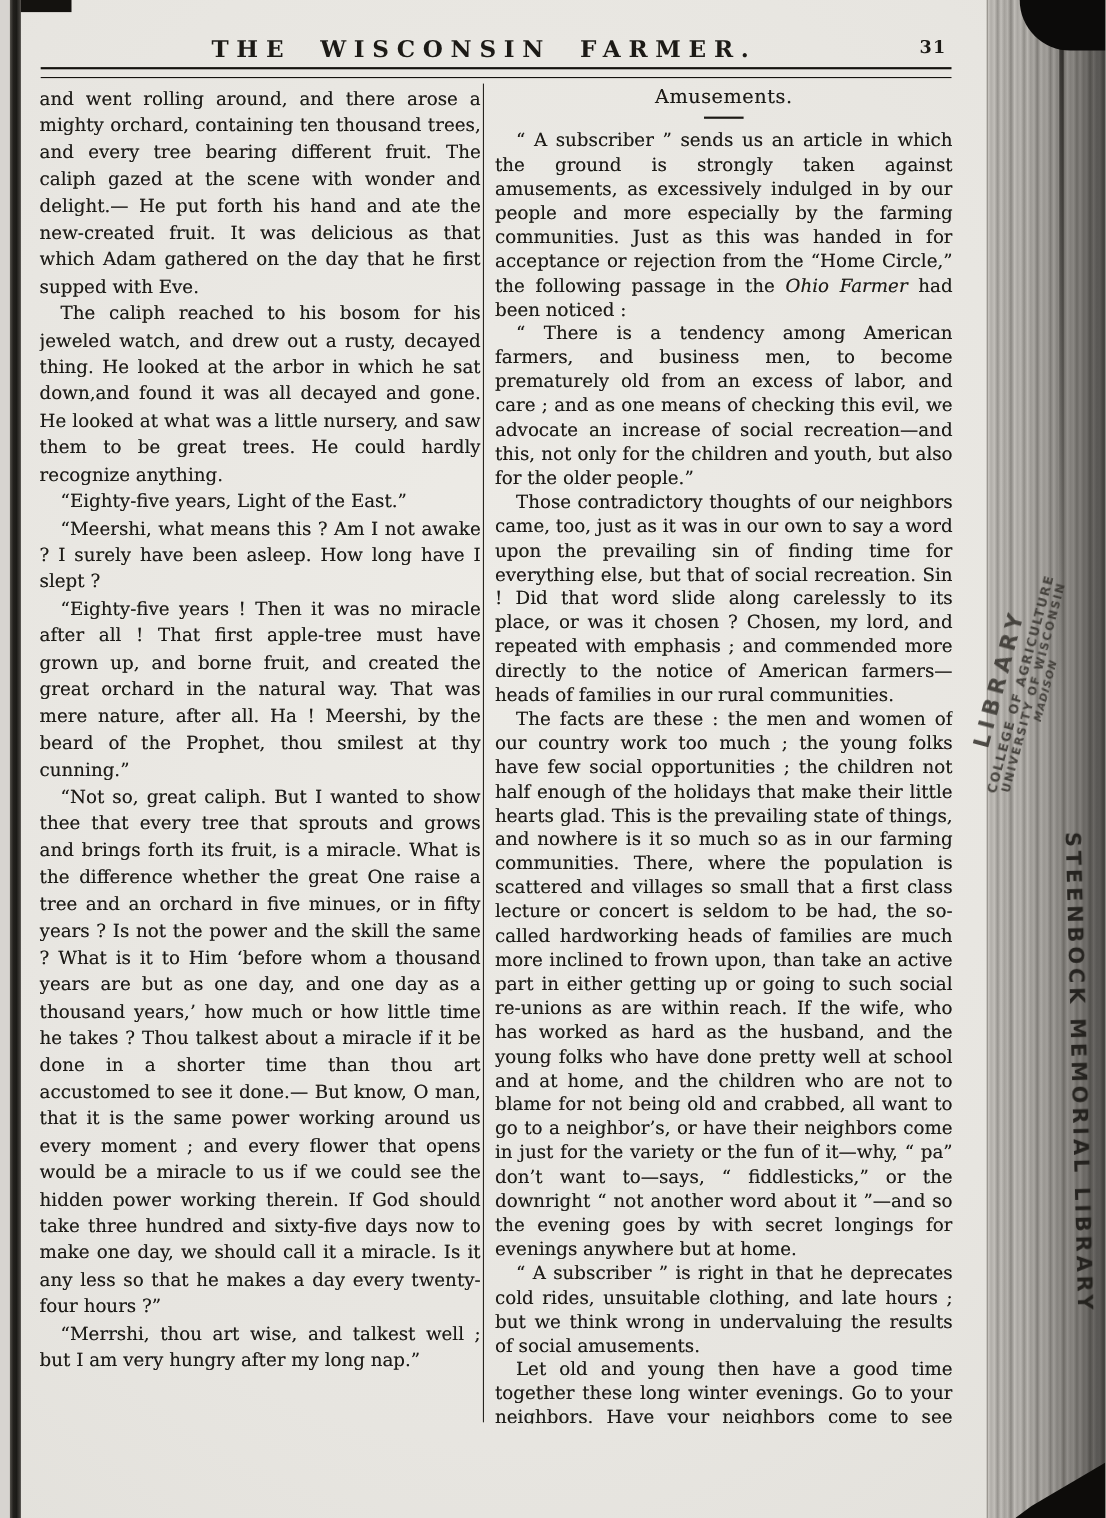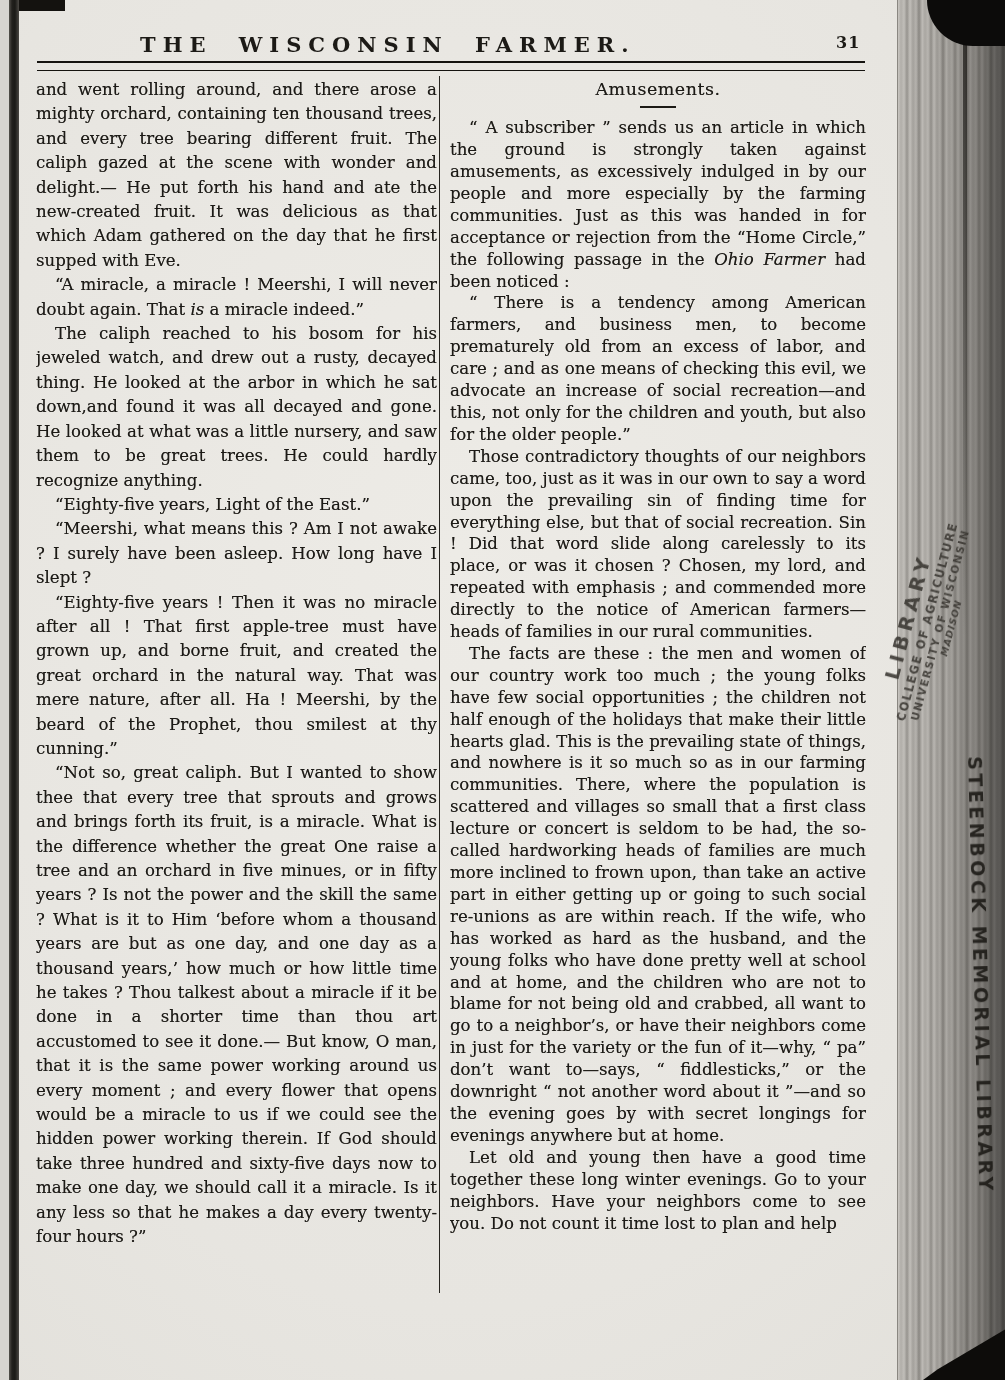--- a/index.html
+++ b/index.html
@@ -19,21 +19,21 @@
           linear-gradient(90deg,rgba(20,18,15,0) 0%,rgba(20,18,15,0.08) 35%,rgba(20,18,15,0.35) 75%,rgba(8,7,6,0.62) 100%),
           repeating-linear-gradient(90deg,#c9c6c1 0px,#b2afaa 3px,#c3c0bb 6px,#999691 9px,#c6c3be 12px,#a8a5a0 15px,#bcb9b4 18px,#8f8c87 21px,#c1beb9 24px);
         border-left:1px solid #8a8781;}
   .edge-streak{position:absolute;left:963px;top:18px;width:4px;height:620px;
         background:linear-gradient(180deg,rgba(22,20,17,0.75),rgba(22,20,17,0));border-radius:2px;}
   .corner-shadow-top{position:absolute;right:0;top:0;width:78px;height:46px;background:#0c0b0a;
         border-radius:0 0 0 90px;}
   .corner-shadow-bottom{position:absolute;right:0;bottom:0;width:82px;height:72px;background:#0d0c0a;
         clip-path:polygon(0% 100%,100% 100%,100% 30%,18% 85%);}
   
-  .masthead-title{position:absolute;left:140px;top:32px;width:600px;text-align:left;
+  .masthead-title{position:absolute;left:140px;top:32px;width:600px;text-align:center;
         font-size:21px;font-weight:bold;letter-spacing:7px;word-spacing:12px;}
   .page-number{position:absolute;left:836px;top:33px;font-size:16px;font-weight:bold;letter-spacing:1px;}
   .masthead-rule{position:absolute;left:37px;top:61px;width:828px;height:7px;
         border-top:2.4px solid #15130f;border-bottom:1.6px solid #15130f;}
   
   .column-divider{position:absolute;left:439px;top:76px;width:1.3px;height:1217px;background:#26241f;}
   .col{position:absolute;top:78px;font-size:16.6px;text-align:justify;
         text-shadow:0 0 0.4px rgba(28,26,22,0.55);}
   .col-left{left:36px;width:401px;height:1298px;line-height:24.4px;overflow:hidden;}
   .col-right{left:450px;width:416px;height:1216px;line-height:21.9px;overflow:hidden;}
@@ -68,38 +68,39 @@
   <div class="topleft-mark"></div>
 
   <div class="masthead-title">THE WISCONSIN FARMER.</div>
   <div class="page-number">31</div>
   <div class="masthead-rule"></div>
   <div class="column-divider"></div>
 
   <div class="col col-left">
     <div class="story">
         <p><span>and went rolling around, and there arose a mighty orchard, containing ten thousand trees, and every tree bearing different fruit.  The caliph gazed at the scene with wonder and delight.— He put forth his hand and ate the new-created fruit.  It was delicious as that which Adam gathered on the day that he first supped with Eve.</span></p>
-        <p class="indent"><span>“A miracle, a miracle !  Meershi, I will never doubt again.  That </span><em>is</em><span> a miracle indeed.”</span></p>
         <p class="indent"><span>The caliph reached to his bosom for his jeweled watch, and drew out a rusty, decayed thing. He looked at the arbor in which he sat down,and found it was all decayed and gone.  He looked at what was a little nursery, and saw them to be great trees.  He could hardly recognize anything.</span></p>
         <p class="indent"><span>“Eighty-five years, Light of the East.”</span></p>
         <p class="indent"><span>“Meershi, what means this ?  Am I not awake ?  I surely have been asleep.  How long have I slept ?</span></p>
         <p class="indent"><span>“Eighty-five years !  Then it was no miracle after all !  That first apple-tree must have grown up, and borne fruit, and created the great orchard in the natural way.  That was mere nature, after all.  Ha !  Meershi, by the beard of the Prophet, thou smilest at thy cunning.”</span></p>
         <p class="indent"><span>“Not so, great caliph.  But I wanted to show thee that every tree that sprouts and grows and brings forth its fruit, is a miracle.  What is the difference whether the great One raise a tree and an orchard in five minues, or in fifty years ?  Is not the power and the skill the same ?  What is it to Him ‘before whom a thousand years are but as one day, and one day as a thousand years,’ how much or how little time he takes ?  Thou talkest about a miracle if it be done in a shorter time than thou art accustomed to see it done.— But know, O man, that it is the same power working around us every moment ;  and every flower that opens would be a miracle to us if we could see the hidden power working therein.  If God should take three hundred and sixty-five days now to make one day, we should call it a miracle.  Is it any less so that he makes a day every twenty-four hours ?”</span></p>
+        <p class="indent"><span>“Merrshi, thou art wise, and talkest well ;  but I am very hungry after my long nap.”</span></p>
       </div>
 
   </div>
 
   <div class="col col-right">
     <p class="article-heading">Amusements.</p>
     <div class="heading-rule"></div>
     <div class="article-body">
         <p class="indent"><span>“ A subscriber ”  sends us an article  in which the ground is strongly taken against amusements, as excessively indulged in by our people and more especially by the farming communities.  Just as this was handed in for acceptance or rejection from the “Home Circle,” the following passage in the </span><em>Ohio Farmer</em><span> had been noticed :</span></p>
         <p class="indent"><span>“ There is a tendency among American farmers, and business men, to become prematurely old from an excess of labor, and care ;  and as one means of checking this evil, we advocate an increase of social recreation—and this, not only for the children and youth, but also for the older people.”</span></p>
         <p class="indent"><span>Those contradictory thoughts of our neighbors came, too, just as it was in our own to say a word upon the prevailing sin of finding time for everything else, but that of social recreation. Sin !  Did that word slide along carelessly to its place, or was it chosen ?  Chosen, my lord, and repeated with emphasis ;  and commended more directly to the notice of American farmers—heads of families in our rural communities.</span></p>
         <p class="indent"><span>The facts are these :  the men and women of our country work too much ;  the young folks have few social opportunities ;  the children not half enough of the holidays that make their little hearts glad.  This is the prevailing state of things, and nowhere is it so much so as in our farming communities.  There, where the population is scattered and villages so small that a first class lecture or concert is seldom to be had, the so-called hardworking heads of families are much more inclined to frown upon, than take an active part in either getting up or going to such social re-unions as are within reach.  If the wife, who has worked as hard as the husband, and the young folks who have done pretty well at school and at home, and the children who are not to blame for not being old and crabbed, all want to go to a neighbor’s, or have their neighbors come in just for the variety or the fun of it—why, “ pa” don’t want to—says, “ fiddlesticks,” or the downright “ not another word about it ”—and so the evening goes by with secret longings for evenings anywhere but at home.</span></p>
+        <p class="indent"><span>“ A subscriber ” is right in that he deprecates cold rides, unsuitable clothing, and late hours ; but we think wrong in undervaluing the results of social amusements.</span></p>
         <p class="indent"><span>Let old and young then have a good time together these long winter evenings.  Go to your neighbors.  Have your neighbors come to see you.  Do not count it time lost to plan and help</span></p>
       </div>
   </div>
 
   <div class="fore-edge"></div>
   <div class="edge-streak"></div>
   <div class="stamp-college">
       <div class="st-line">LIBRARY</div>
       <div class="st-line">COLLEGE OF AGRICULTURE</div>
       <div class="st-line">UNIVERSITY OF WISCONSIN</div>

